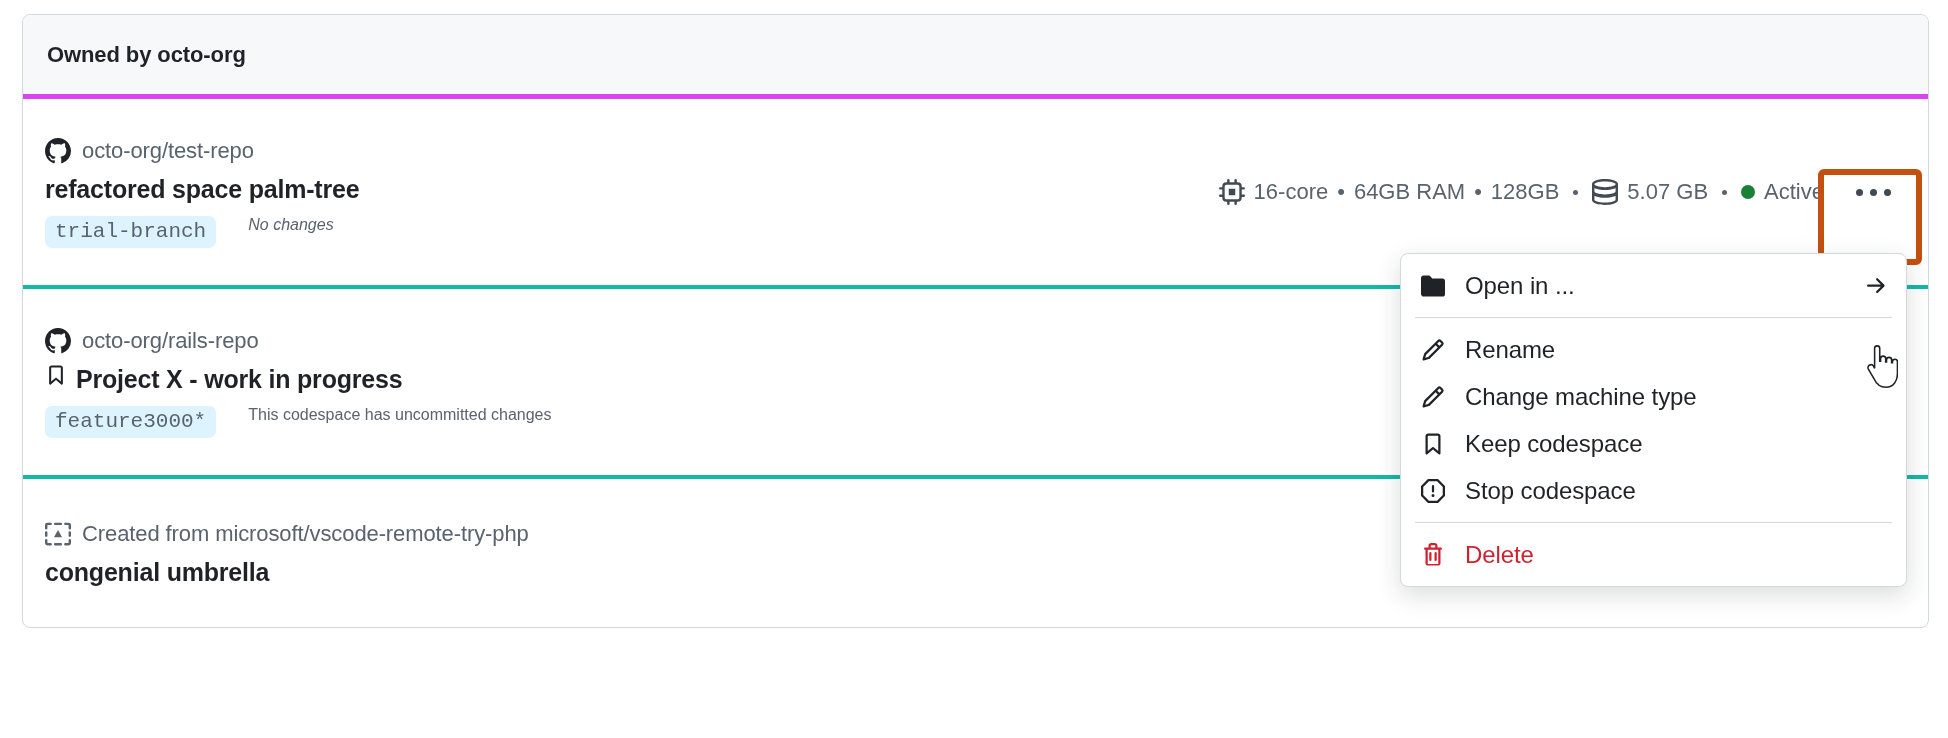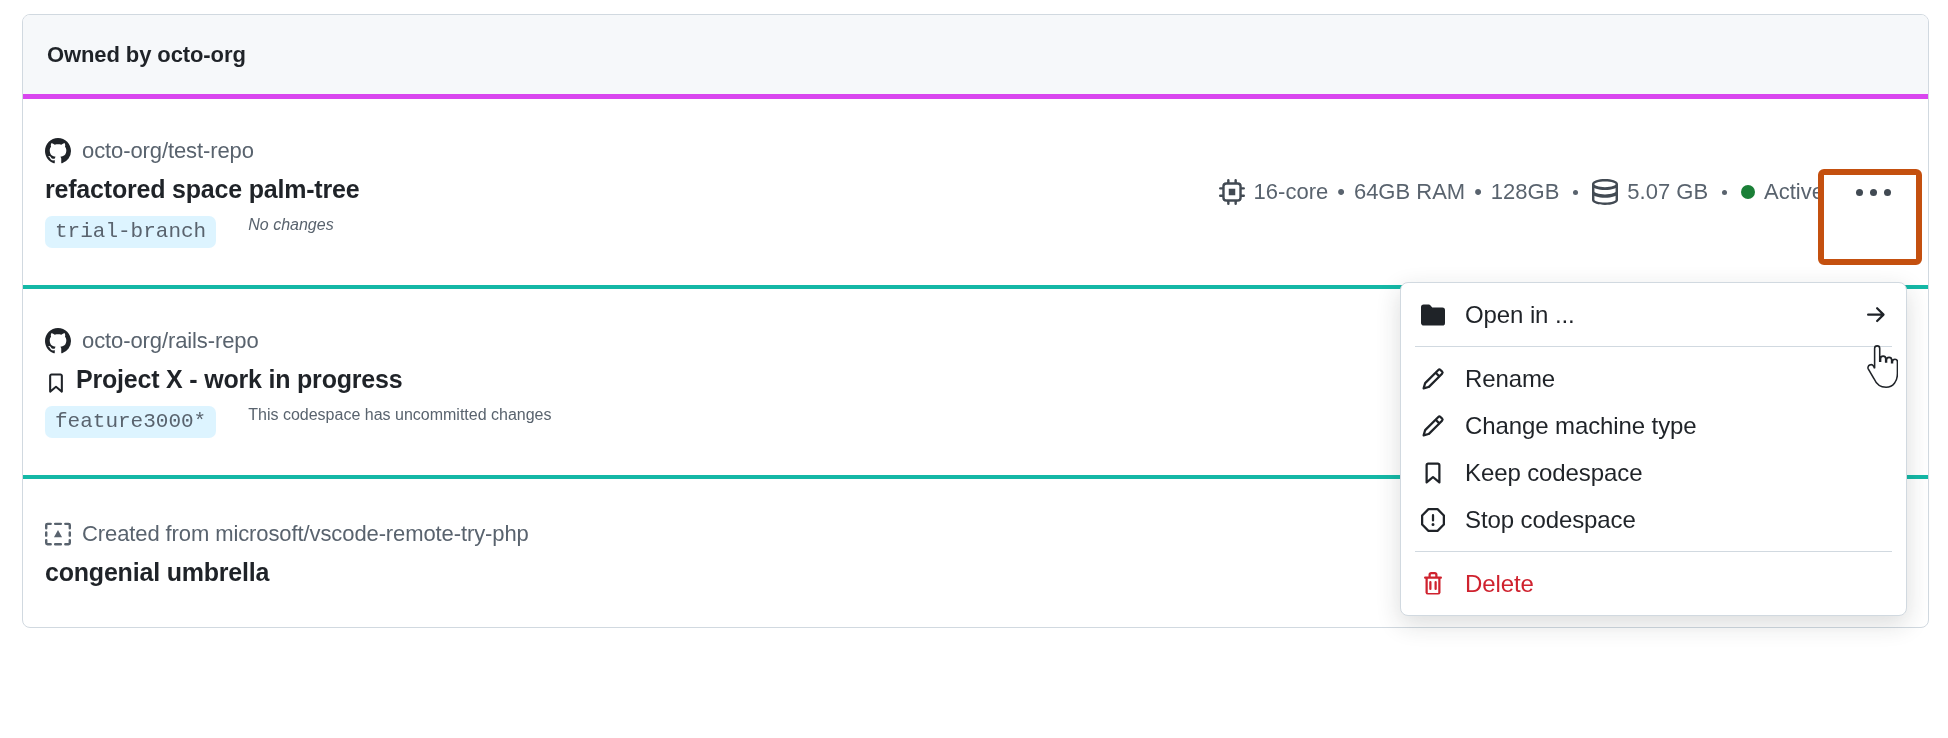--- a/index.html
+++ b/index.html
@@ -76,21 +76,21 @@
     height: 30px;
   }
   .repo-name {
     font-size: 22px;
     color: #59636e;
     letter-spacing: -0.1px;
   }
 
   .cs-title {
     display: flex;
-    align-items: flex-end;
+    align-items: flex-start;
     gap: 9px;
     font-size: 25px;
     font-weight: 700;
     color: #1f2328;
     letter-spacing: -0.2px;
     line-height: 1.2;
     margin-top: 2px;
   }
 
   .cs-meta {
@@ -191,21 +191,20 @@
     left: 1400px;
     top: 253px;
     width: 507px;
     background: #ffffff;
     border: 1px solid #d1d9e0;
     border-radius: 8px;
     box-shadow: 0 8px 24px rgba(31,35,40,0.16);
     padding: 8px 0 8px 0;
     box-sizing: border-box;
     overflow: hidden;
-    margin-top: 29px;
   }
   .menu-item {
     display: flex;
     align-items: center;
     gap: 20px;
     padding: 0 18px 0 20px;
     height: 47px;
     font-size: 24px;
     color: #1f2328;
     box-sizing: border-box;

